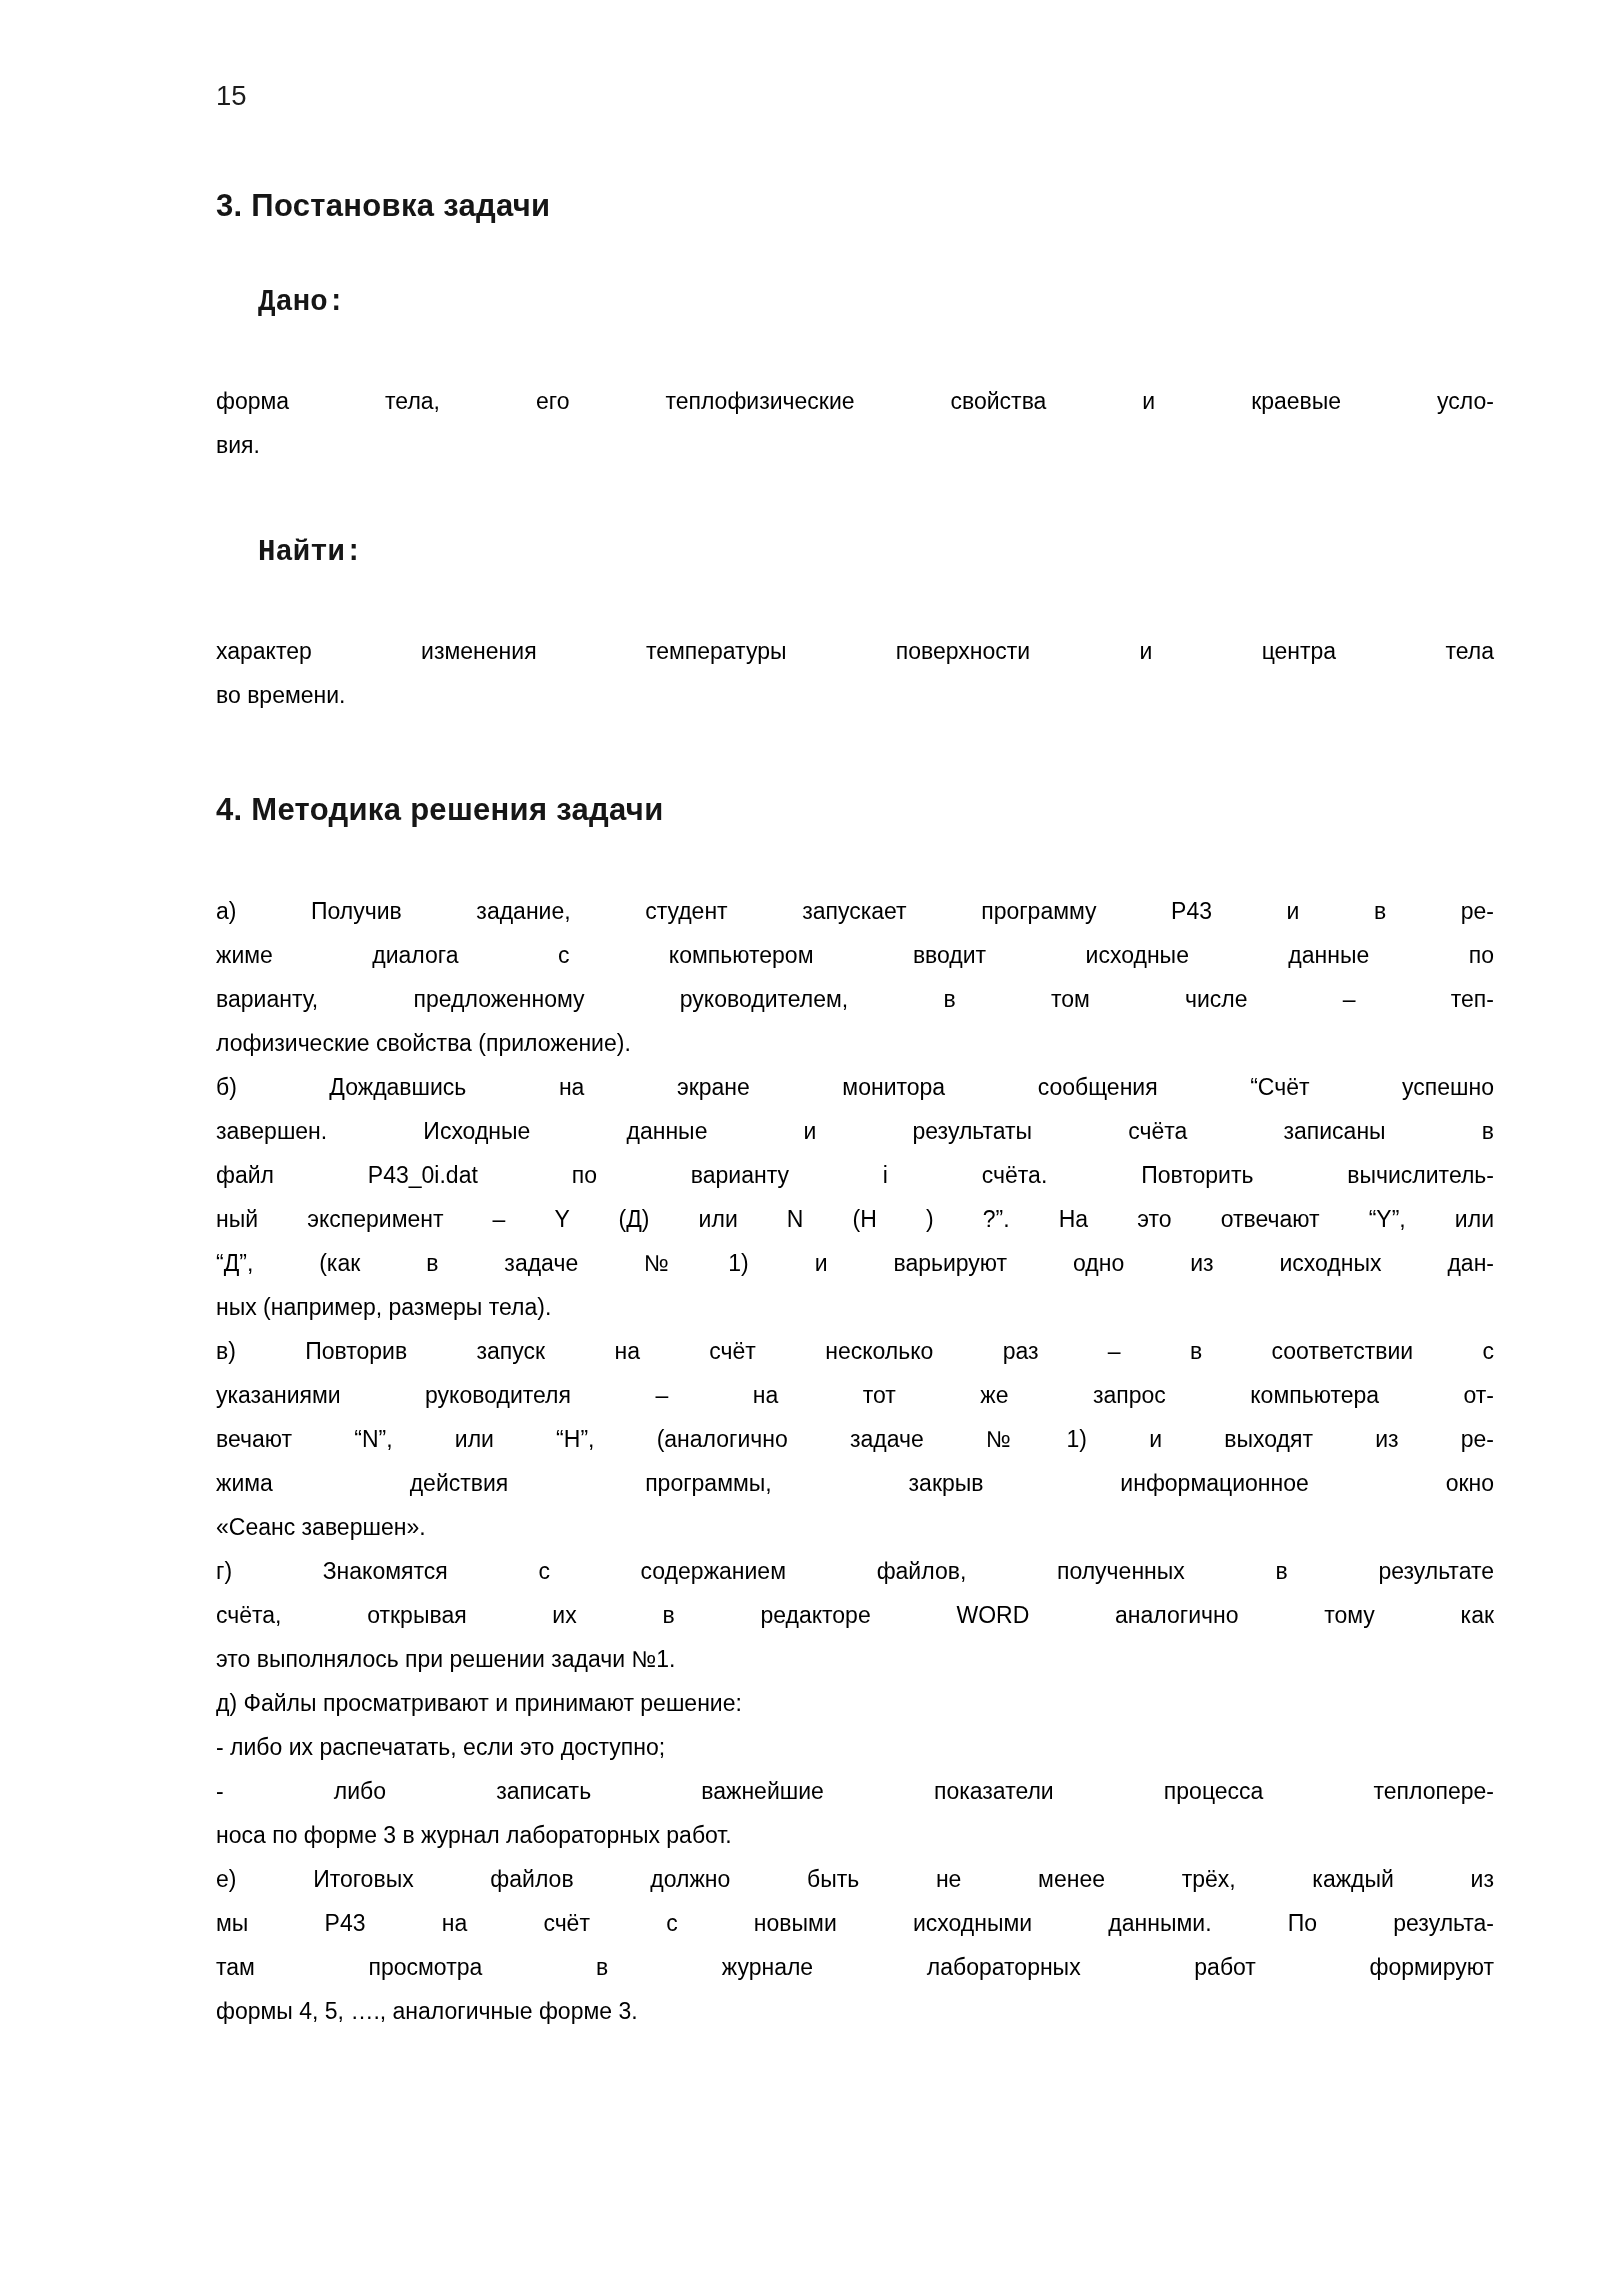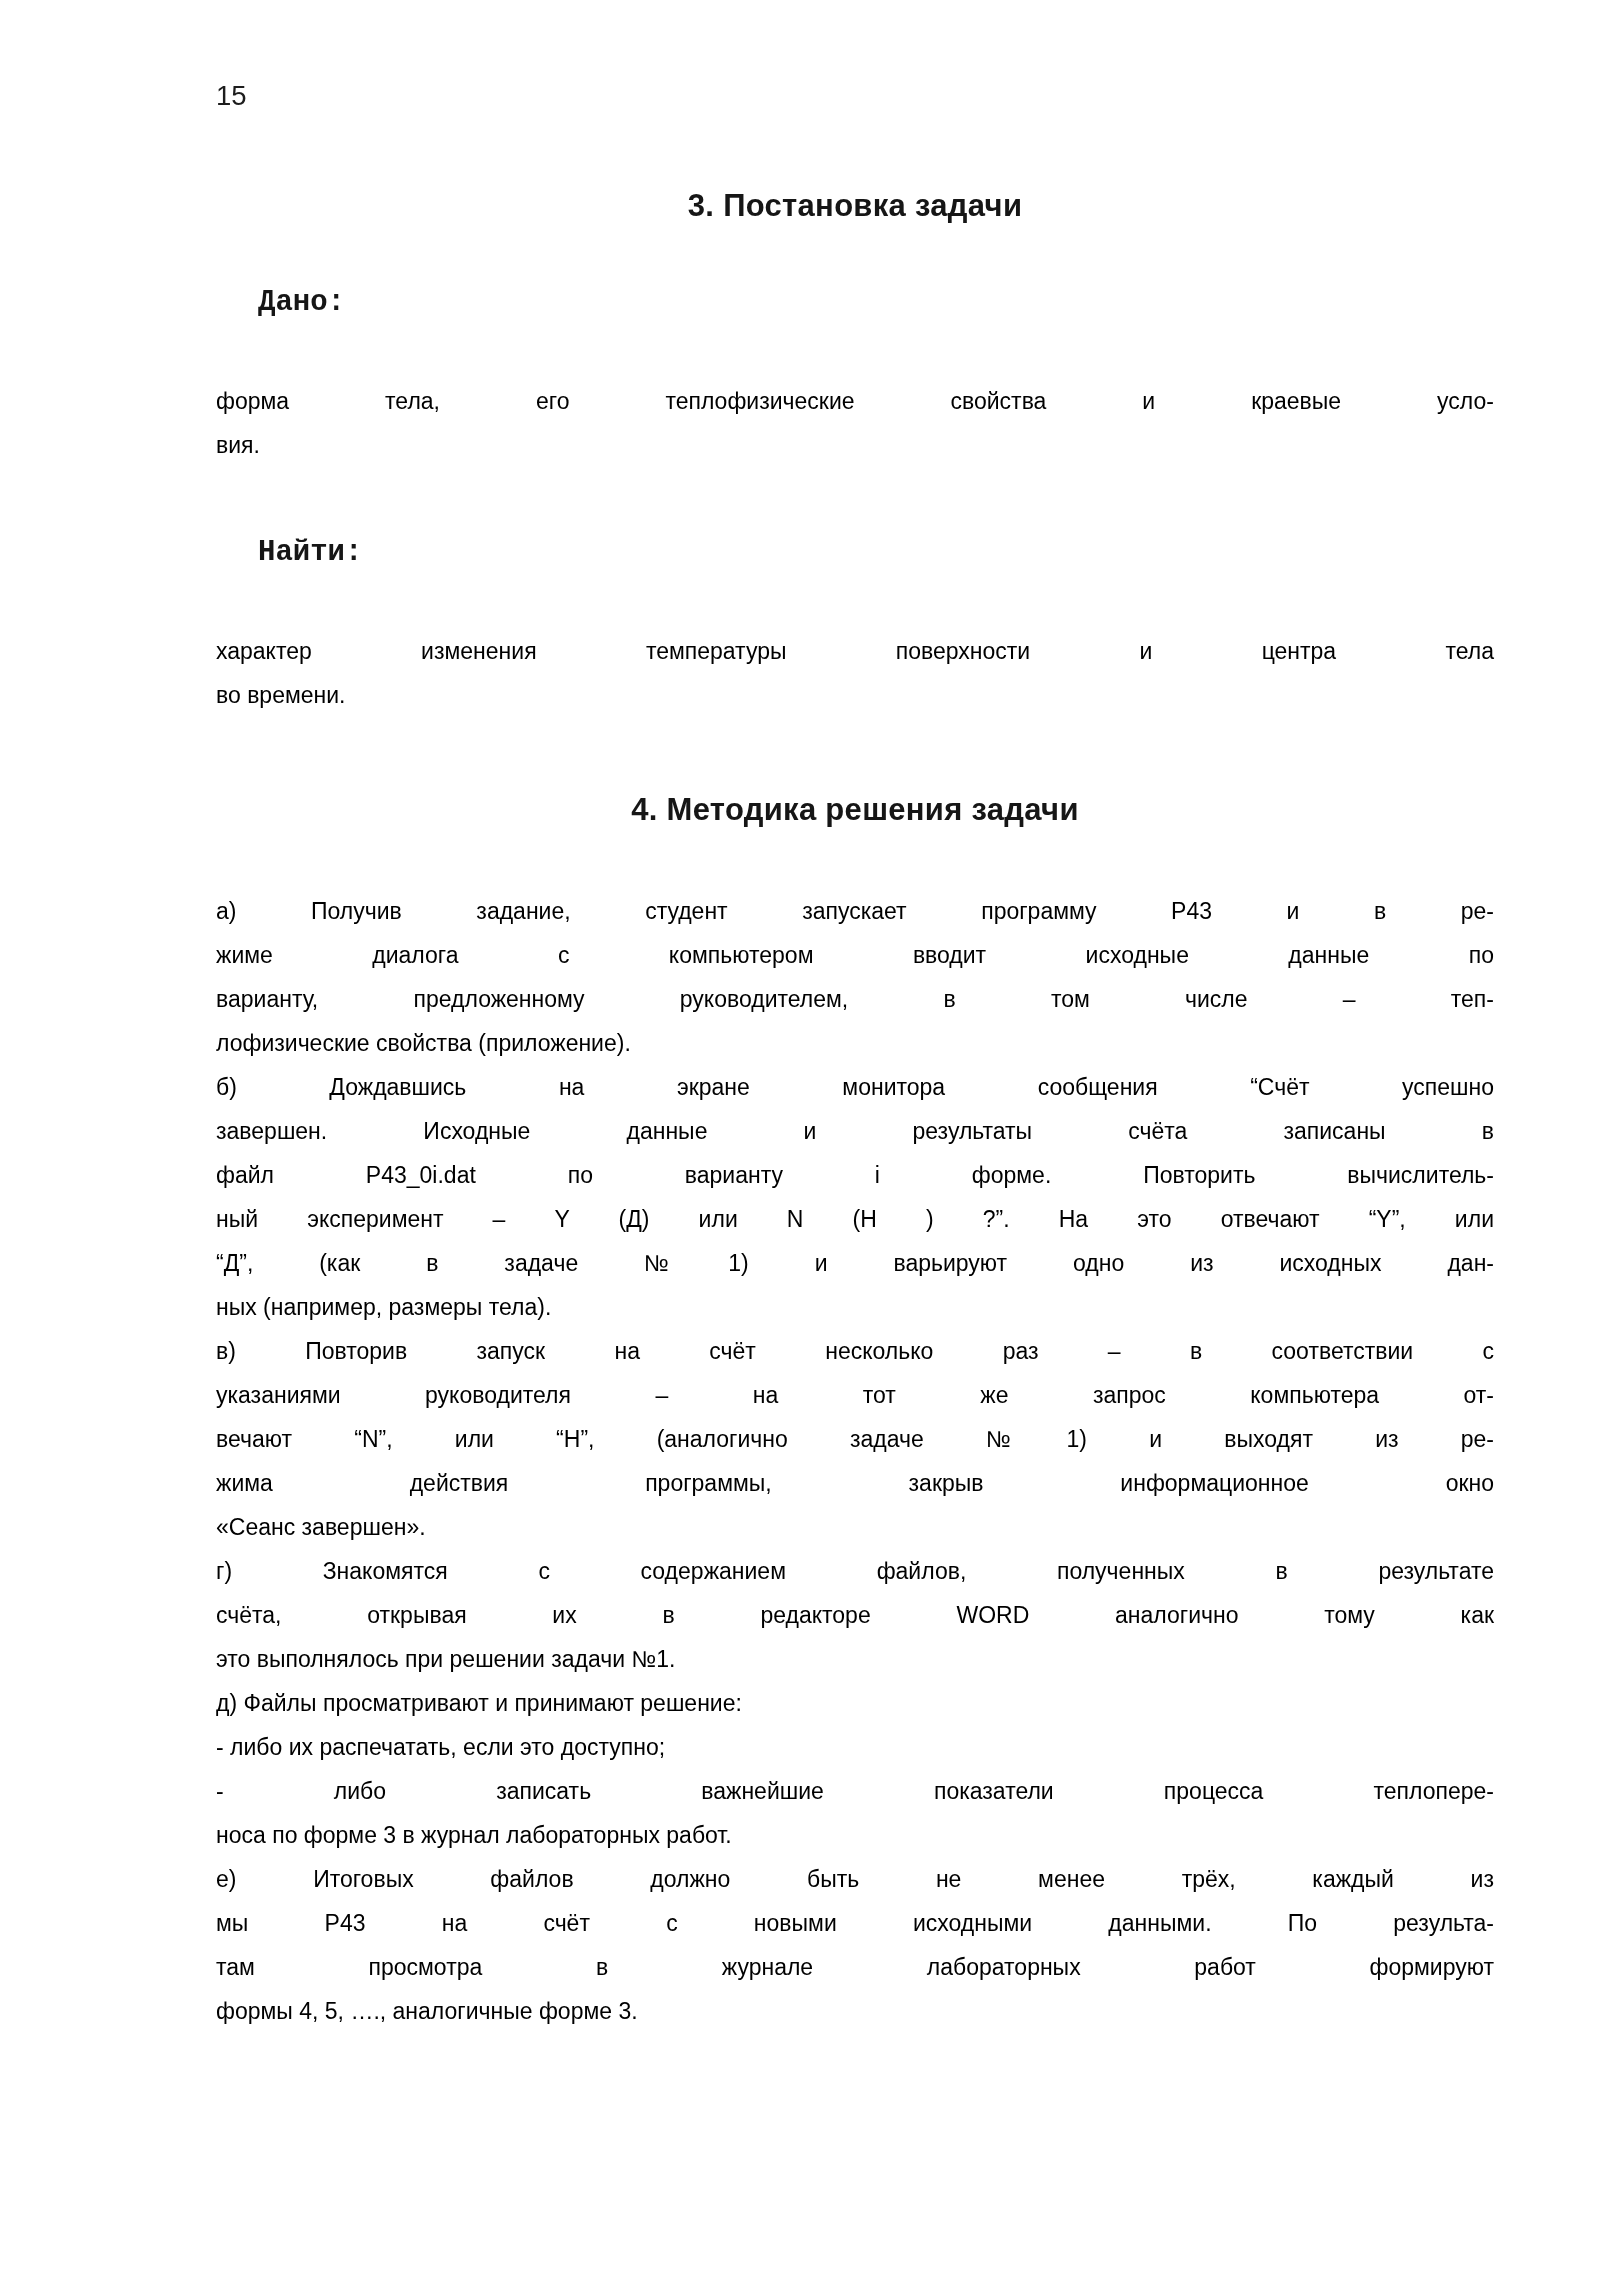--- a/index.html
+++ b/index.html
@@ -19,21 +19,21 @@
     background: #ffffff;
   }
   .page-number {
     text-align: left;
     font-size: 27.5px;
     line-height: 34px;
     margin-bottom: 72px;
     color: #1d1d1d;
   }
   .heading {
-    text-align: center;
+    text-align: left;
     font-weight: bold;
     font-size: 31px;
     line-height: 41px;
     letter-spacing: 0.3px;
   }
   .heading.h3 { margin-bottom: 56px; }
   .heading.h4 { margin-bottom: 59px; }
   .label {
     font-weight: bold;
     font-size: 29px;
@@ -86,21 +86,21 @@
   <div class="body-block">
     <div class="para">
         <div class="tline">а) Получив задание, студент запускает программу Р43 и в ре-</div>
         <div class="tline">жиме диалога с компьютером вводит исходные данные по</div>
         <div class="tline">варианту, предложенному руководителем, в том числе – теп-</div>
         <div class="tline">лофизические свойства (приложение).</div>
       </div>
     <div class="para">
         <div class="tline">б) Дождавшись на экране монитора сообщения “Счёт успешно</div>
         <div class="tline">завершен. Исходные данные и результаты счёта записаны в</div>
-        <div class="tline">файл Р43_0i.dat по варианту i форме. Повторить вычислитель-</div>
+        <div class="tline">файл Р43_0i.dat по варианту i счёта. Повторить вычислитель-</div>
         <div class="tline">ный эксперимент – Y (Д) или N (Н ) ?”. На это отвечают “Y”, или</div>
         <div class="tline">“Д”, (как в задаче №1) и варьируют одно из исходных дан-</div>
         <div class="tline">ных (например, размеры тела).</div>
       </div>
     <div class="para">
         <div class="tline">в) Повторив запуск на счёт несколько раз – в соответствии с</div>
         <div class="tline">указаниями руководителя – на тот же запрос компьютера от-</div>
         <div class="tline">вечают “N”, или “Н”, (аналогично задаче №1) и выходят из ре-</div>
         <div class="tline">жима действия программы, закрыв информационное окно</div>
         <div class="tline">«Сеанс завершен».</div>

